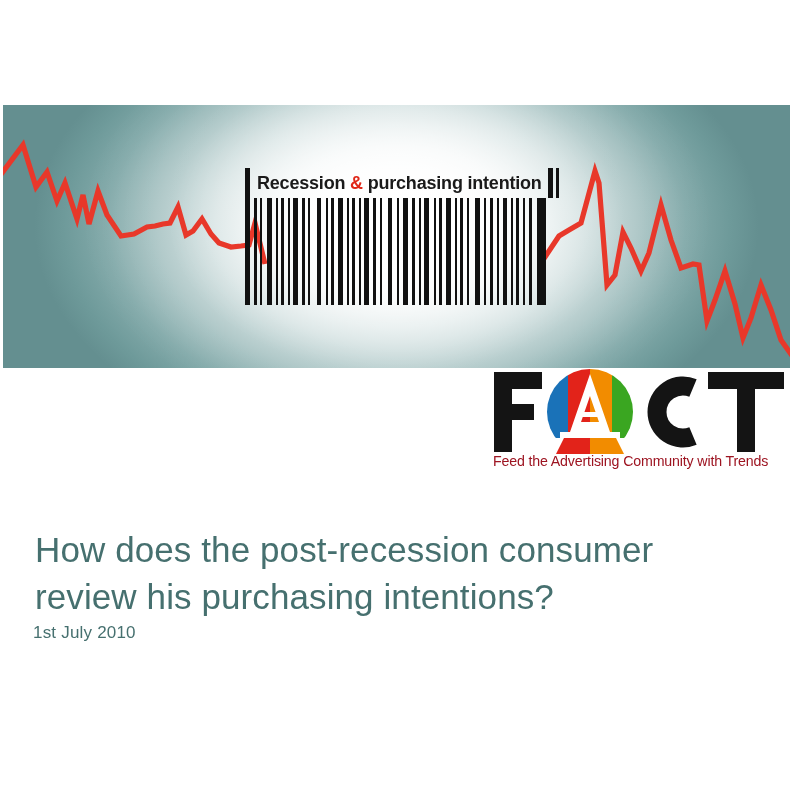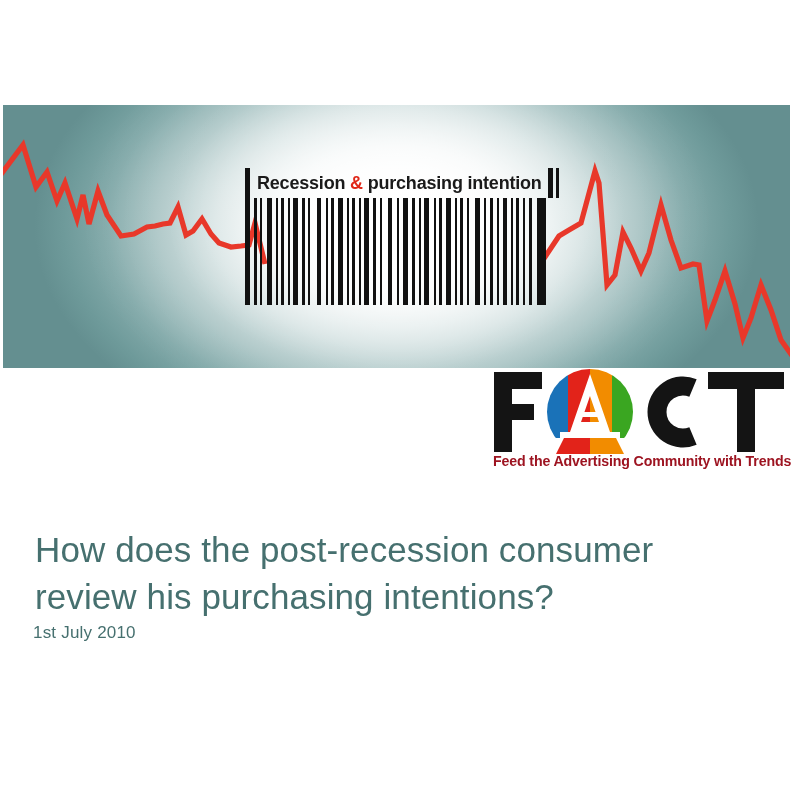--- a/index.html
+++ b/index.html
@@ -105,21 +105,21 @@
     height: 112px;
     z-index: 6;
   }
   #fact-logo .logo-mark { display:block; width: 300px; height: 88px; }
   #fact-tagline {
     position: absolute;
     left: 1px;
     top: 86px;
     width: 300px;
     font-family: "Liberation Sans", sans-serif;
-    font-weight: bold;
+    font-weight: normal;
     font-size: 14.2px;
     letter-spacing: -0.15px;
     color: #9d1421;
     white-space: nowrap;
     line-height: 1.1;
   }
 
   
   #title-block {
     position: absolute;

